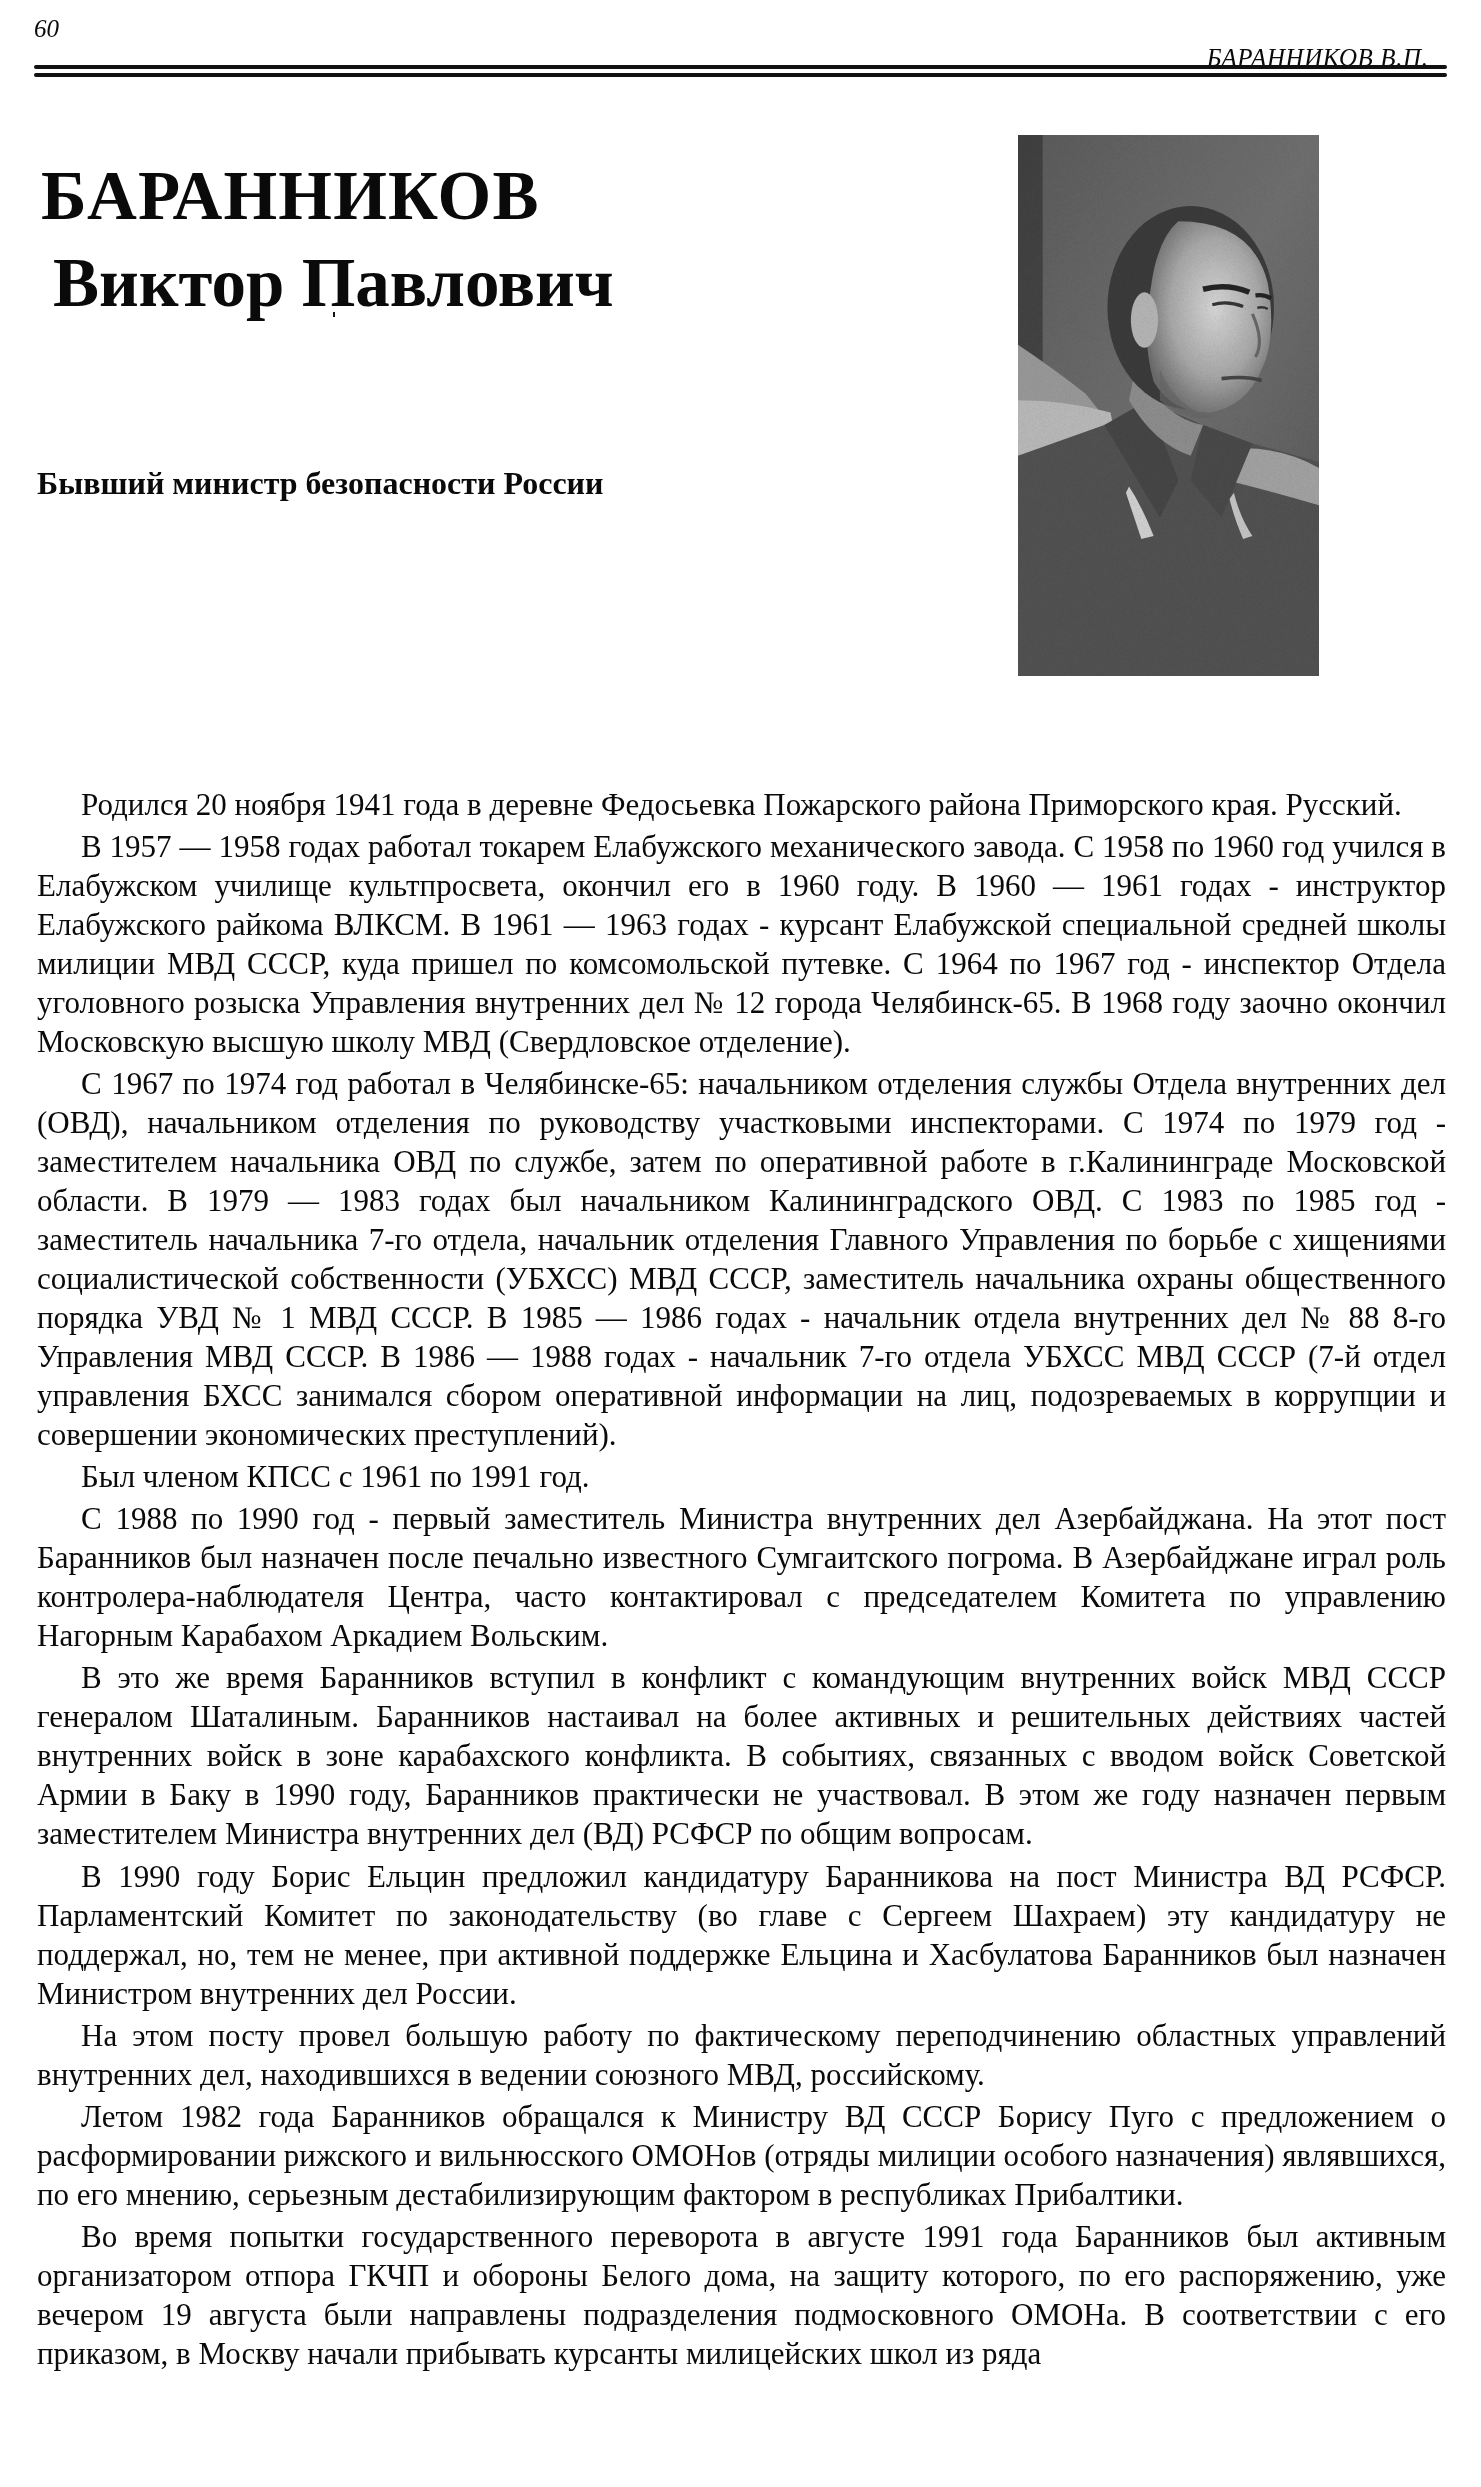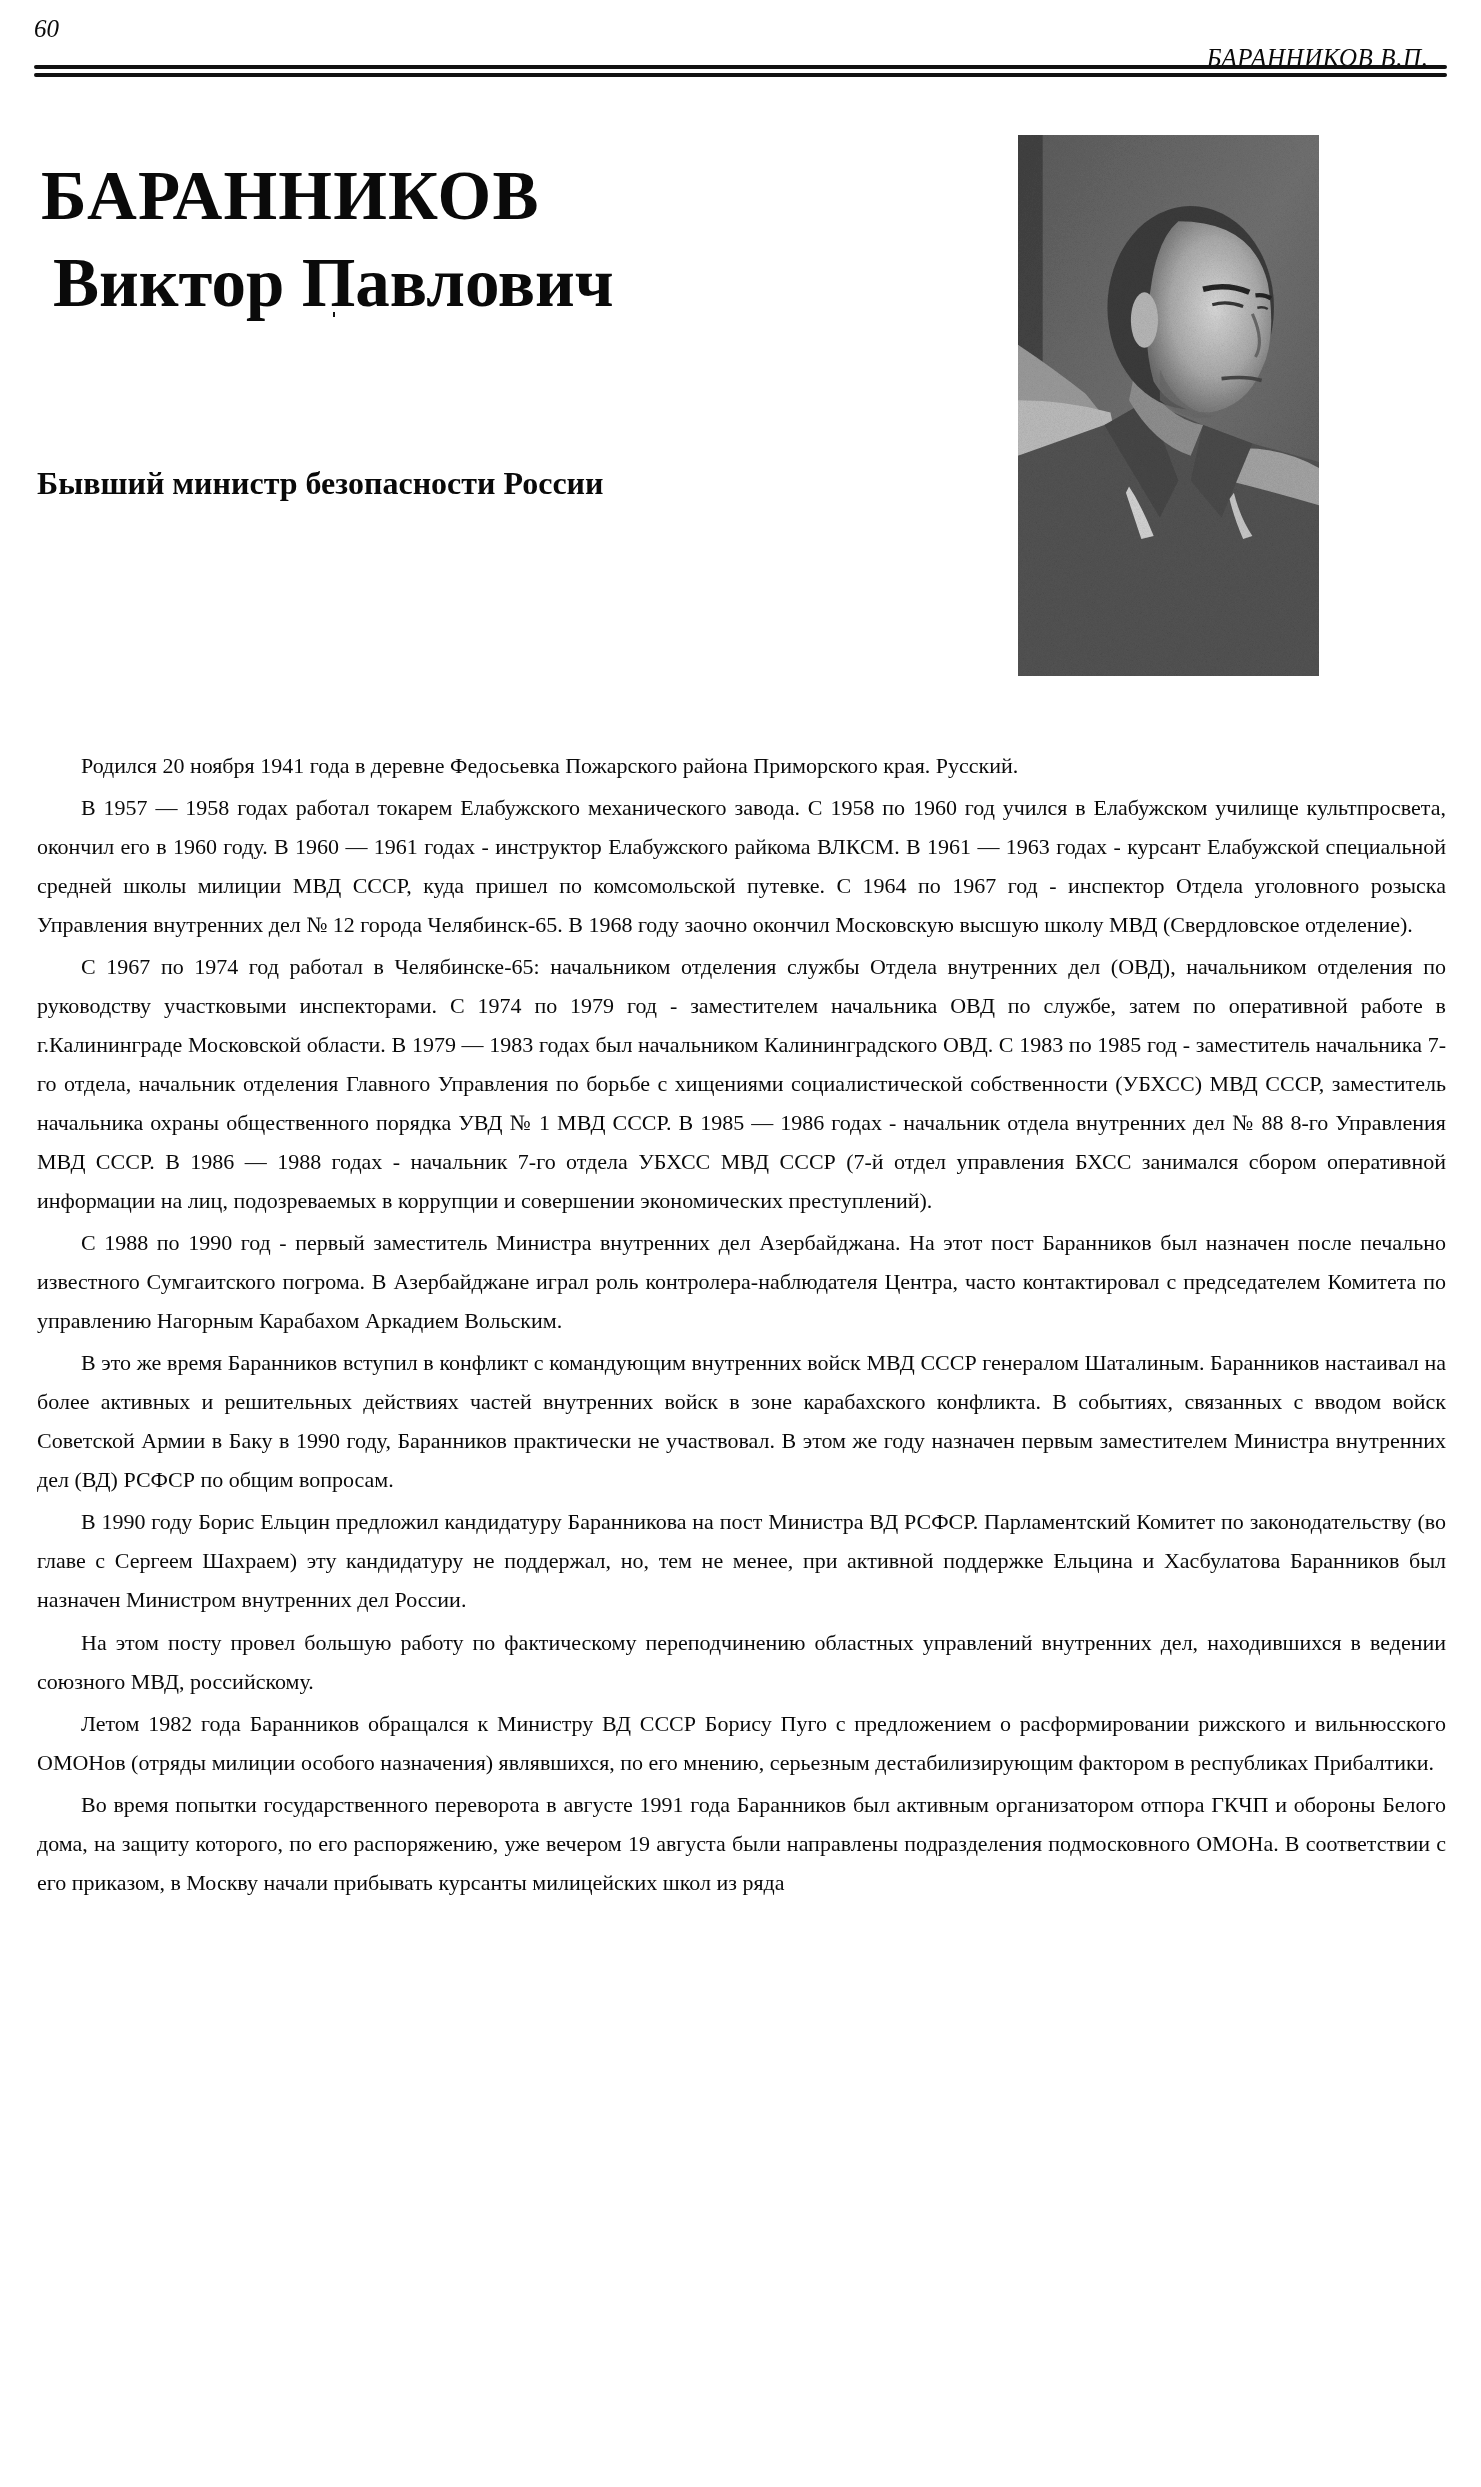--- a/index.html
+++ b/index.html
@@ -89,22 +89,22 @@
     overflow: hidden;
     background: #6b6b6b;
     filter: contrast(1.05);
   }
   .portrait svg { display: block; width: 100%; height: 100%; }
 
   .body-text {
     position: absolute;
     left: 37px;
     width: 1409px;
-    top: 746px;
-    font-size: 22px;
+    top: 785px;
+    font-size: 31px;
     line-height: 39px;
     text-align: justify;
     hyphens: manual;
   }
   .body-text p {
     margin: 0 0 3.1px 0;
     text-indent: 44px;
   }
 </style>
 </head>
@@ -183,20 +183,21 @@
 
       <path d="M230 380 Q260 450 320 455 Q280 470 230 430 Z" fill="#6a6a6a" opacity="0.7"></path>
     </g>
   </svg>
 </div>
 
 <div class="body-text">
   <p>Родился 20 ноября 1941 года в деревне Федосьевка Пожарского района Приморского края. Русский.</p>
   <p>В 1957 — 1958 годах работал токарем Елабужского механического завода. С 1958 по 1960 год учился в Елабужском училище культпросвета, окончил его в 1960 году. В 1960 — 1961 годах - инструктор Елабужского райкома ВЛКСМ. В 1961 — 1963 годах - курсант Елабужской специальной средней школы милиции МВД СССР, куда пришел по комсомольской путевке. С 1964 по 1967 год - инспектор Отдела уголовного розыска Управления внутренних дел № 12 города Челябинск-65. В 1968 году заочно окончил Московскую высшую школу МВД (Свердловское отделение).</p>
   <p>С 1967 по 1974 год работал в Челябинске-65: начальником отделения службы Отдела внутренних дел (ОВД), начальником отделения по руководству участковыми инспекторами. С 1974 по 1979 год - заместителем начальника ОВД по службе, затем по оперативной работе в г.Калининграде Московской области. В 1979 — 1983 годах был начальником Калининградского ОВД. С 1983 по 1985 год - заместитель начальника 7-го отдела, начальник отделения Главного Управления по борьбе с хищениями социалистической собственности (УБХСС) МВД СССР, заместитель начальника охраны общественного порядка УВД № 1 МВД СССР. В 1985 — 1986 годах - начальник отдела внутренних дел № 88 8-го Управления МВД СССР. В 1986 — 1988 годах - начальник 7-го отдела УБХСС МВД СССР (7-й отдел управления БХСС занимался сбором оперативной информации на лиц, подозреваемых в коррупции и совершении экономических преступлений).</p>
+  <p>Был членом КПСС с 1961 по 1991 год.</p>
   <p>С 1988 по 1990 год - первый заместитель Министра внутренних дел Азербайджана. На этот пост Баранников был назначен после печально известного Сумгаитского погрома. В Азербайджане играл роль контролера-наблюдателя Центра, часто контактировал с председателем Комитета по управлению Нагорным Карабахом Аркадием Вольским.</p>
   <p>В это же время Баранников вступил в конфликт с командующим внутренних войск МВД СССР генералом Шаталиным. Баранников настаивал на более активных и решительных действиях частей внутренних войск в зоне карабахского конфликта. В событиях, связанных с вводом войск Советской Армии в Баку в 1990 году, Баранников практически не участвовал. В этом же году назначен первым заместителем Министра внутренних дел (ВД) РСФСР по общим вопросам.</p>
   <p>В 1990 году Борис Ельцин предложил кандидатуру Баранникова на пост Министра ВД РСФСР. Парламентский Комитет по законодательству (во главе с Сергеем Шахраем) эту кандидатуру не поддержал, но, тем не менее, при активной поддержке Ельцина и Хасбулатова Баранников был назначен Министром внутренних дел России.</p>
   <p>На этом посту провел большую работу по фактическому переподчинению областных управлений внутренних дел, находившихся в ведении союзного МВД, российскому.</p>
   <p>Летом 1982 года Баранников обращался к Министру ВД СССР Борису Пуго с предложением о расформировании рижского и вильнюсского ОМОНов (отряды милиции особого назначения) являвшихся, по его мнению, серьезным дестабилизирующим фактором в республиках Прибалтики.</p>
   <p>Во время попытки государственного переворота в августе 1991 года Баранников был активным организатором отпора ГКЧП и обороны Белого дома, на защиту которого, по его распоряжению, уже вечером 19 августа были направлены подразделения подмосковного ОМОНа. В соответствии с его приказом, в Москву начали прибывать курсанты милицейских школ из ряда</p>
 </div>
 
 
 </body></html>

